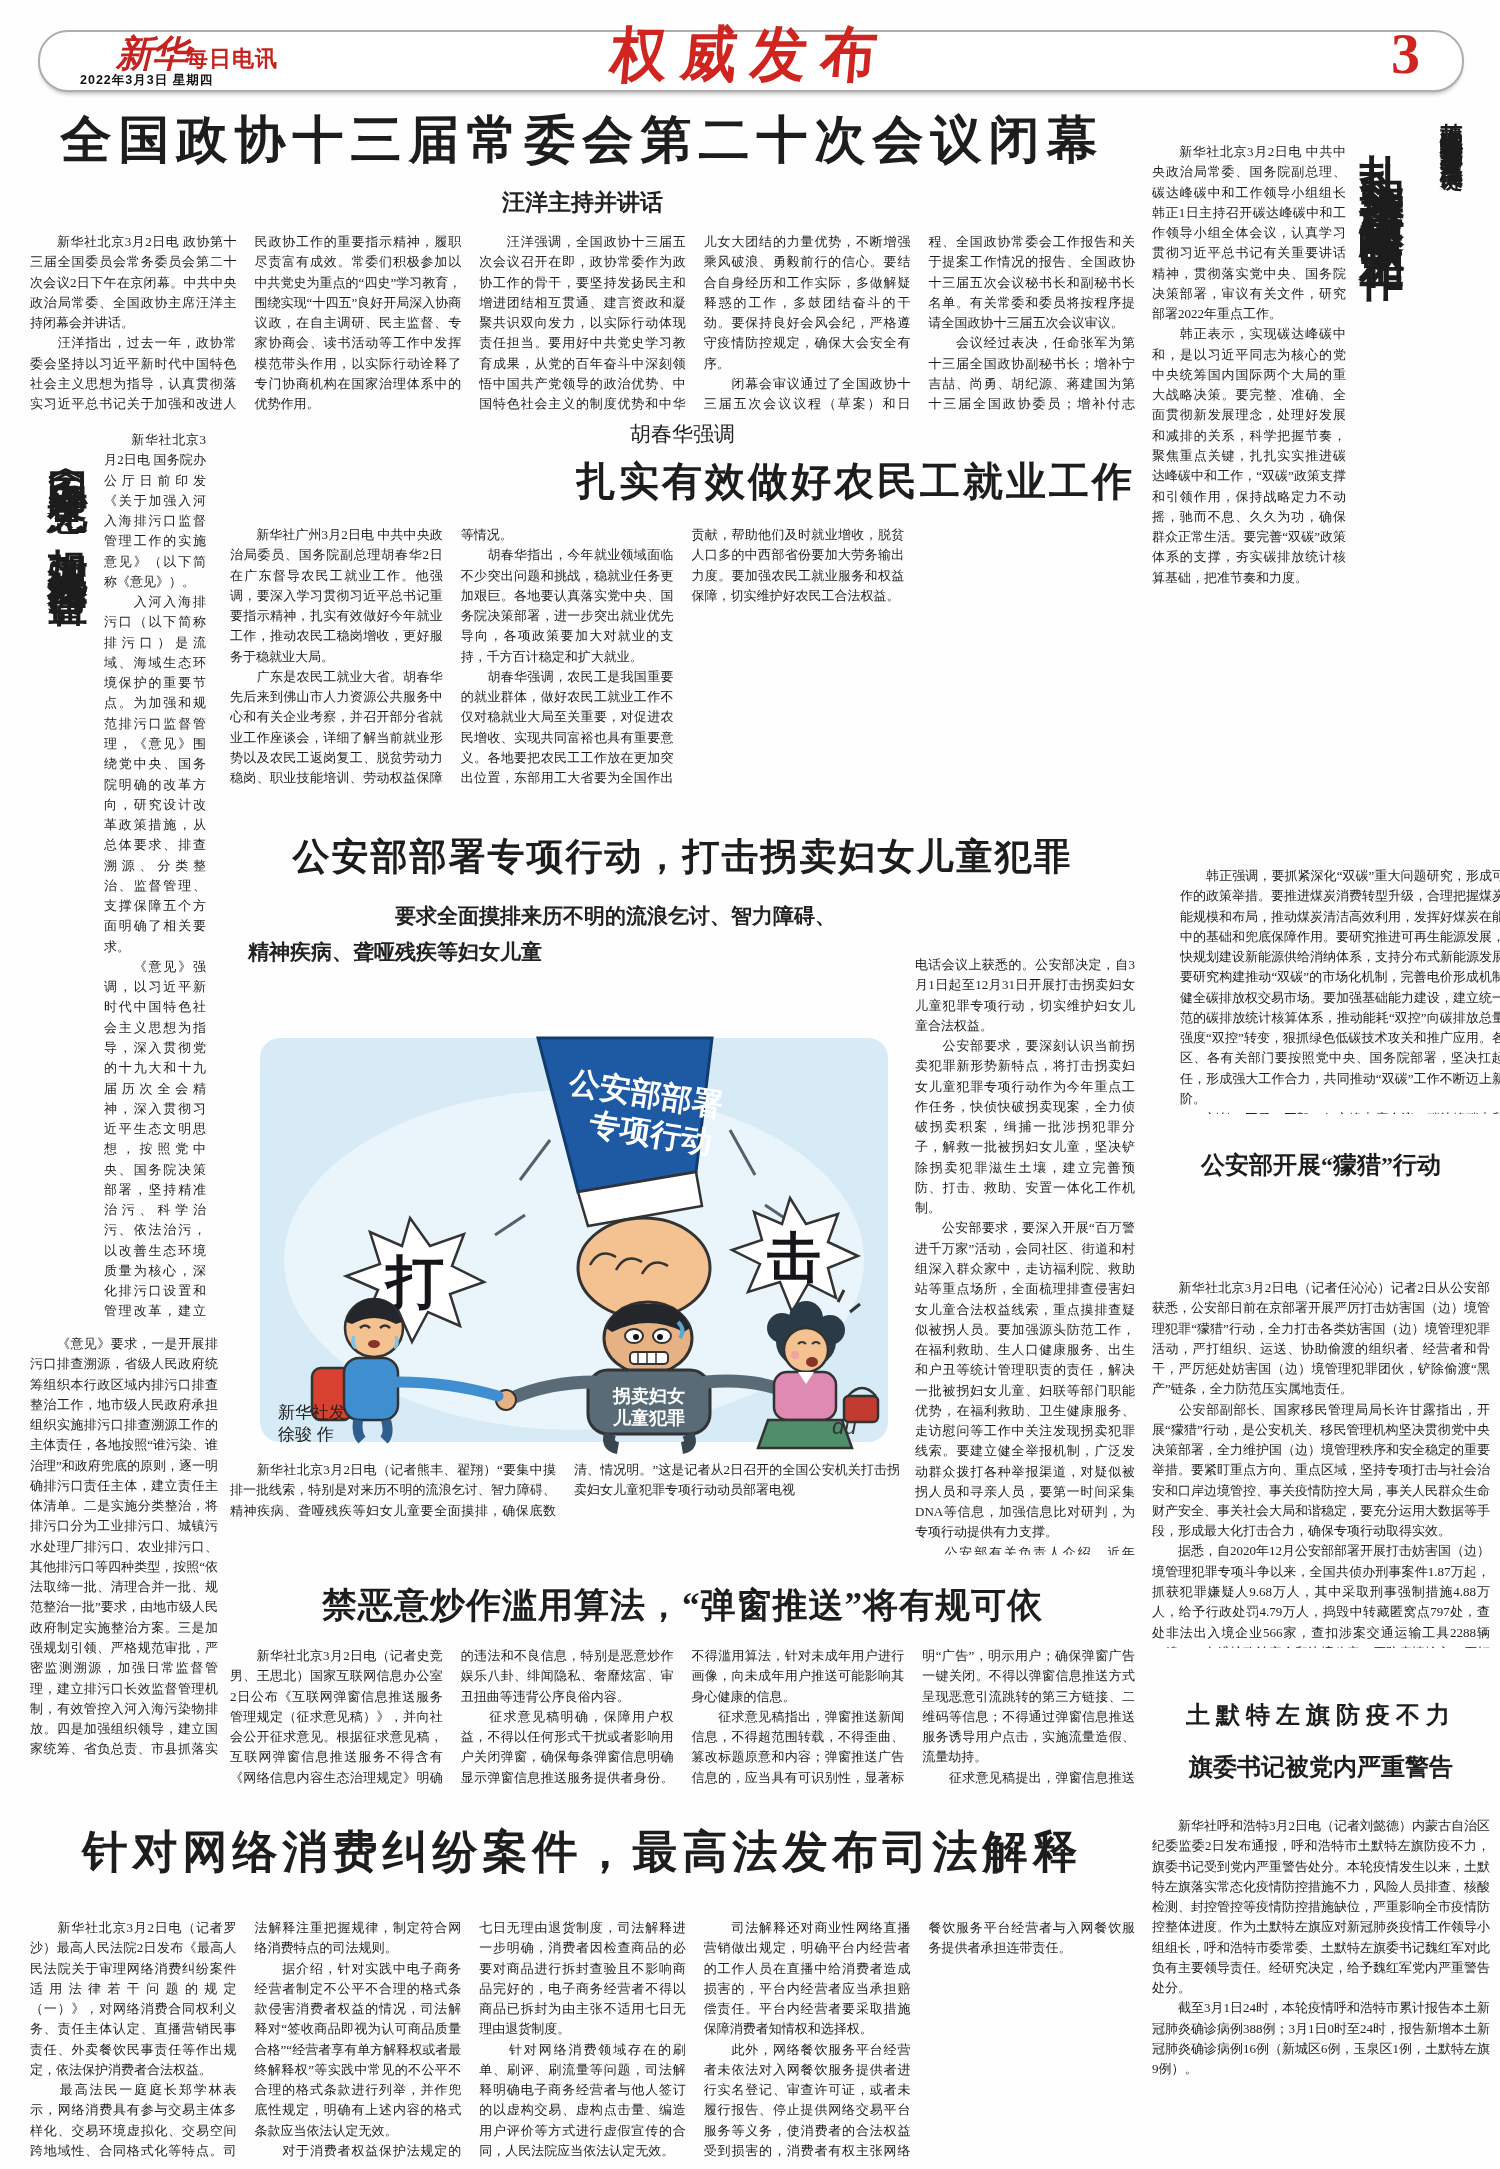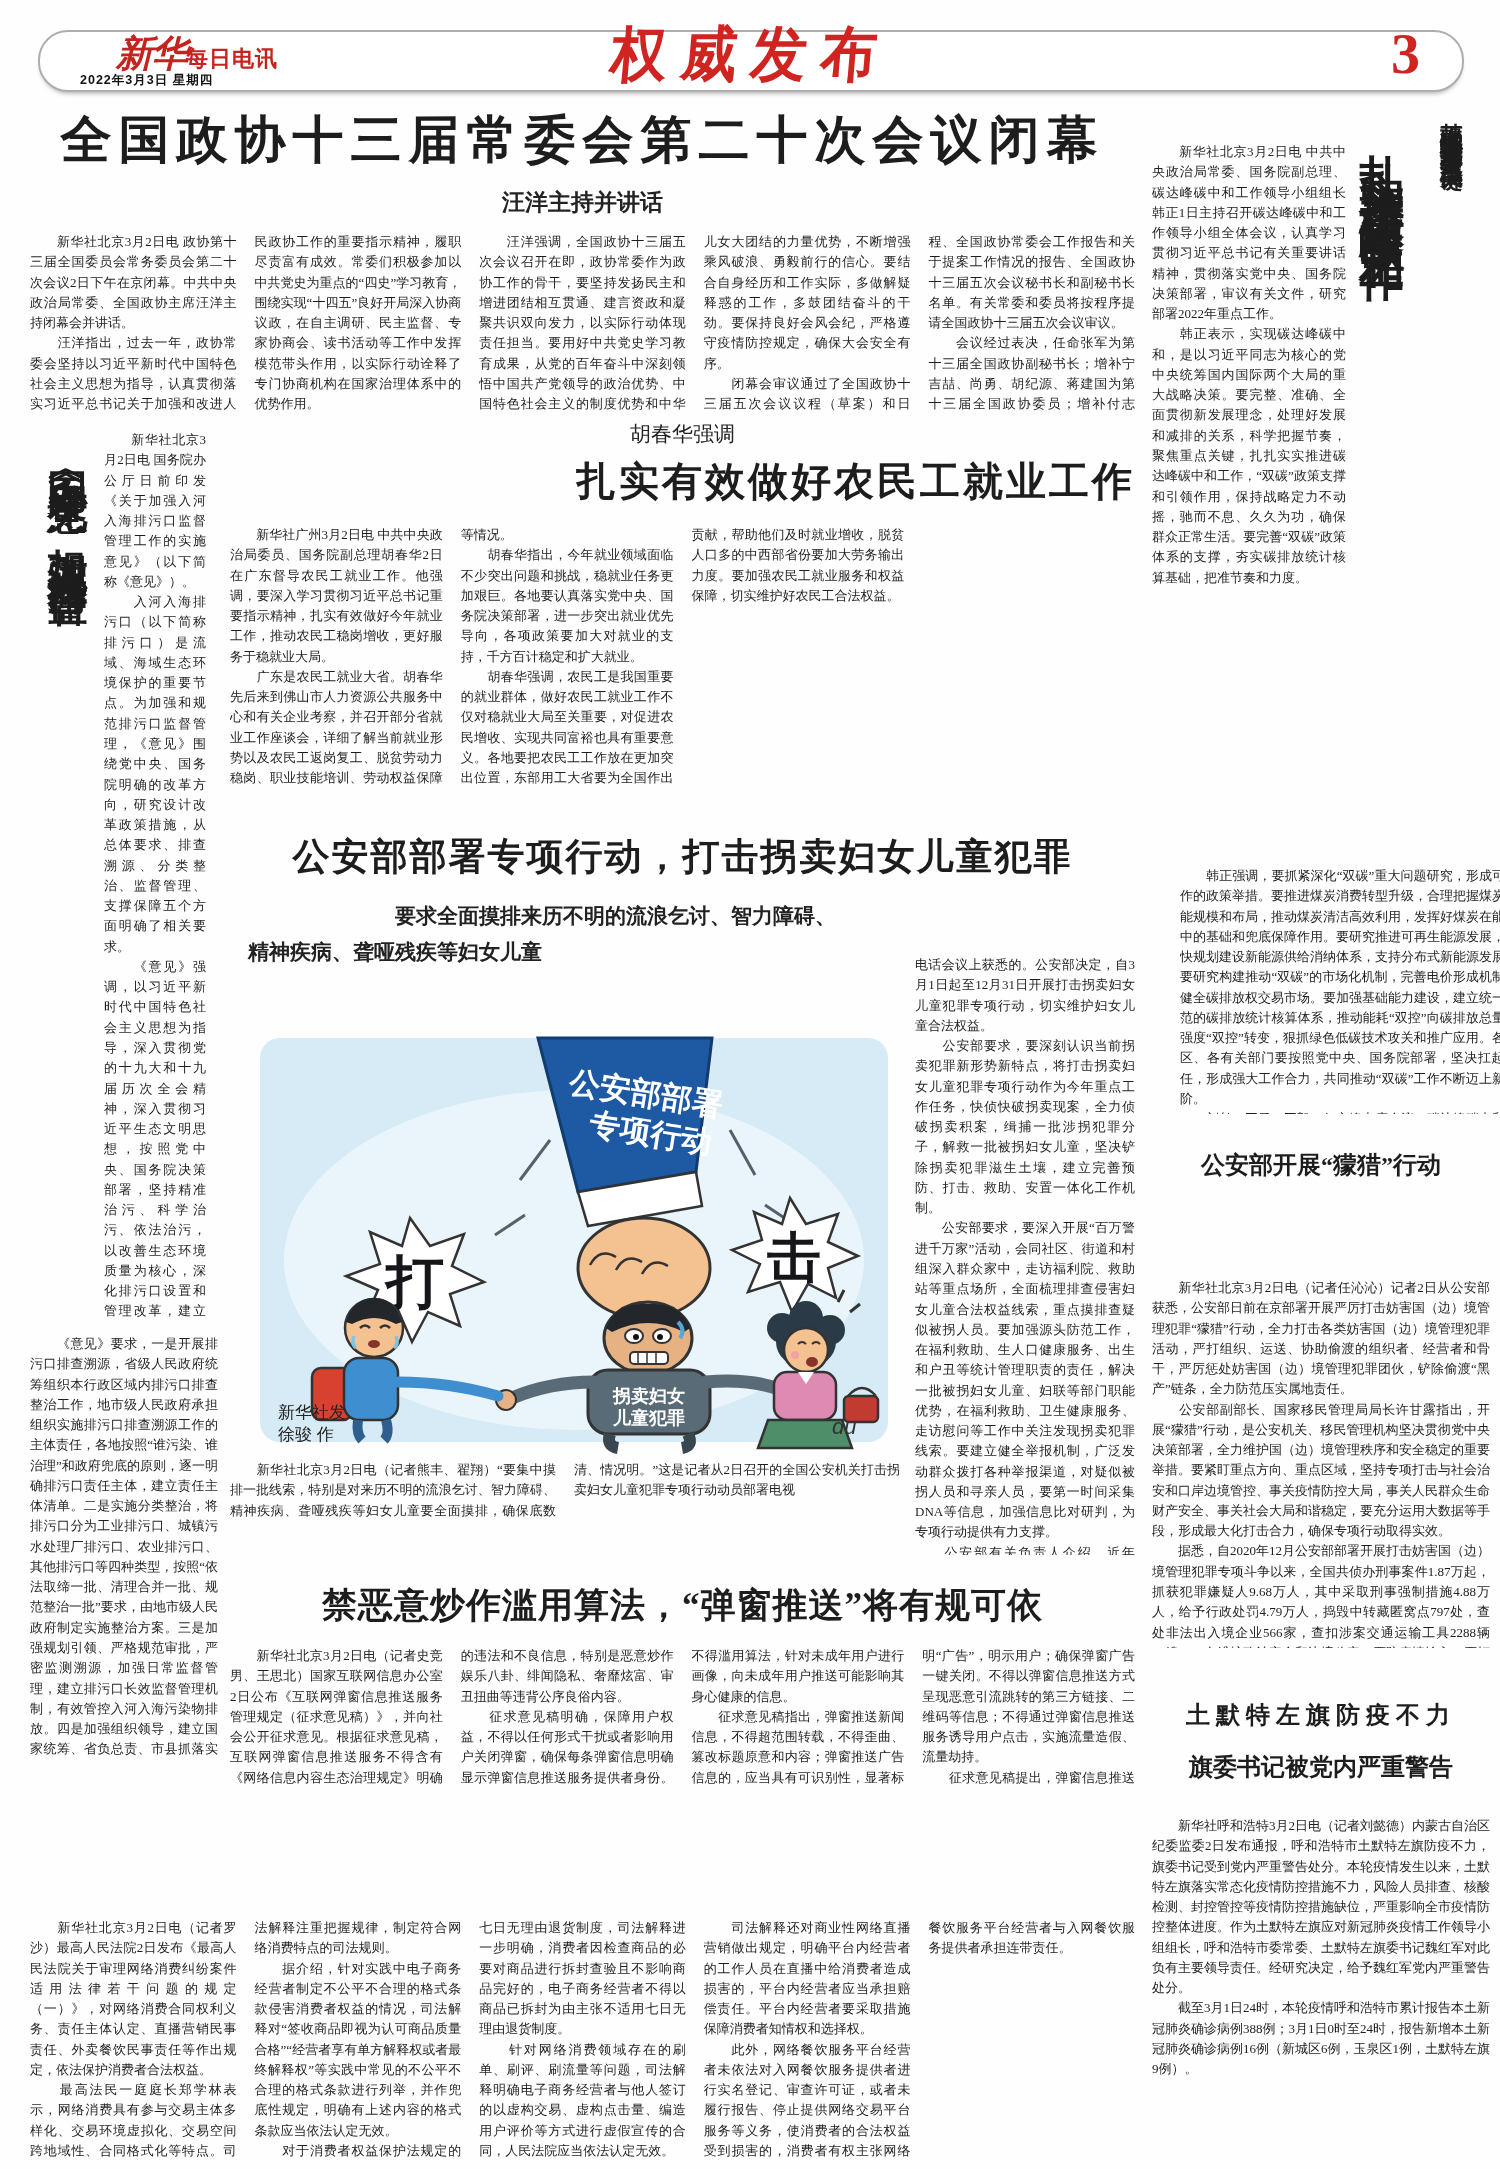--- a/index.html
+++ b/index.html
@@ -160,20 +160,21 @@
 　　公安部要求，要深入开展“百万警进千万家”活动，会同社区、街道和村组深入群众家中，走访福利院、救助站等重点场所，全面梳理排查侵害妇女儿童合法权益线索，重点摸排查疑似被拐人员。要加强源头防范工作，在福利救助、生人口健康服务、出生和户丑等统计管理职责的责任，解决一批被拐妇女儿童、妇联等部门职能优势，在福利救助、卫生健康服务、走访慰问等工作中关注发现拐卖犯罪线索。要建立健全举报机制，广泛发动群众拨打各种举报渠道，对疑似被拐人员和寻亲人员，要第一时间采集DNA等信息，加强信息比对研判，为专项行动提供有力支撑。
 　　公安部有关负责人介绍，近年来，公安部会同有关部门深入推进反拐工作，拐卖妇女儿童犯罪得到有效遏制。“拐卖妇女儿童犯罪是上世纪八九十年代，受多重因素影响，当前滋生拐卖犯罪的土壤尚未完全铲除，还有一些积案没有侦破，拐卖犯罪形势仍然不容乐观。公安机关将充分发挥职能作用，精心组织开展专项行动，确保专项行动取得实效，坚决维护妇女儿童合法权益。”这位负责人说。</div>
   <div class="story body-txt" style="left:230px;top:1460px;width:670px;height:100px;column-count:2;column-gap:18px;">　　新华社北京3月2日电（记者熊丰、翟翔）“要集中摸排一批线索，特别是对来历不明的流浪乞讨、智力障碍、精神疾病、聋哑残疾等妇女儿童要全面摸排，确保底数清、情况明。”这是记者从2日召开的全国公安机关打击拐卖妇女儿童犯罪专项行动动员部署电视</div>
 
   <div class="story h1" style="left:230px;top:1582px;width:905px;font-size:35px;letter-spacing:1px;">禁恶意炒作滥用算法，“弹窗推送”将有规可依</div>
   <div class="story body-txt" style="left:230px;top:1646px;width:905px;height:146px;column-count:4;column-gap:18px;">　　新华社北京3月2日电（记者史竞男、王思北）国家互联网信息办公室2日公布《互联网弹窗信息推送服务管理规定（征求意见稿）》，并向社会公开征求意见。根据征求意见稿，互联网弹窗信息推送服务不得含有《网络信息内容生态治理规定》明确的违法和不良信息，特别是恶意炒作娱乐八卦、绯闻隐私、奢靡炫富、审丑扭曲等违背公序良俗内容。
 　　征求意见稿明确，保障用户权益，不得以任何形式干扰或者影响用户关闭弹窗，确保每条弹窗信息明确显示弹窗信息推送服务提供者身份。不得滥用算法，针对未成年用户进行画像，向未成年用户推送可能影响其身心健康的信息。
 　　征求意见稿指出，弹窗推送新闻信息，不得超范围转载，不得歪曲、篡改标题原意和内容；弹窗推送广告信息的，应当具有可识别性，显著标明“广告”，明示用户；确保弹窗广告一键关闭。不得以弹窗信息推送方式呈现恶意引流跳转的第三方链接、二维码等信息；不得通过弹窗信息推送服务诱导用户点击，实施流量造假、流量劫持。
 　　征求意见稿提出，弹窗信息推送服务提供者应当健全信息发布审核、生态治理、数据安全、个人信息保护、未成年人保护等管理制度；同时，自觉接受社会监督，设置便捷投诉举报入口，及时处理关于弹窗信息推送服务的公众投诉举报。</div>
 
+  <div class="story h1" style="left:30px;top:1822px;width:1105px;font-size:45px;letter-spacing:5px;">针对网络消费纠纷案件，最高法发布司法解释</div>
   <div class="story body-txt" style="left:30px;top:1918px;width:1105px;height:244px;column-count:5;column-gap:18px;">　　新华社北京3月2日电（记者罗沙）最高人民法院2日发布《最高人民法院关于审理网络消费纠纷案件适用法律若干问题的规定（一）》，对网络消费合同权利义务、责任主体认定、直播营销民事责任、外卖餐饮民事责任等作出规定，依法保护消费者合法权益。
 　　最高法民一庭庭长郑学林表示，网络消费具有参与交易主体多样化、交易环境虚拟化、交易空间跨地域性、合同格式化等特点。司法解释注重把握规律，制定符合网络消费特点的司法规则。
 　　据介绍，针对实践中电子商务经营者制定不公平不合理的格式条款侵害消费者权益的情况，司法解释对“签收商品即视为认可商品质量合格”“经营者享有单方解释权或者最终解释权”等实践中常见的不公平不合理的格式条款进行列举，并作兜底性规定，明确有上述内容的格式条款应当依法认定无效。
 　　对于消费者权益保护法规定的七日无理由退货制度，司法解释进一步明确，消费者因检查商品的必要对商品进行拆封查验且不影响商品完好的，电子商务经营者不得以商品已拆封为由主张不适用七日无理由退货制度。
 　　针对网络消费领域存在的刷单、刷评、刷流量等问题，司法解释明确电子商务经营者与他人签订的以虚构交易、虚构点击量、编造用户评价等方式进行虚假宣传的合同，人民法院应当依法认定无效。
 　　司法解释还对商业性网络直播营销做出规定，明确平台内经营者的工作人员在直播中给消费者造成损害的，平台内经营者应当承担赔偿责任。平台内经营者要采取措施保障消费者知情权和选择权。
 　　此外，网络餐饮服务平台经营者未依法对入网餐饮服务提供者进行实名登记、审查许可证，或者未履行报告、停止提供网络交易平台服务等义务，使消费者的合法权益受到损害的，消费者有权主张网络餐饮服务平台经营者与入网餐饮服务提供者承担连带责任。</div>
 
   <div class="story h2lines" style="left:1150px;top:1140px;width:342px;">
     <div>公安部开展“獴猎”行动</div>

